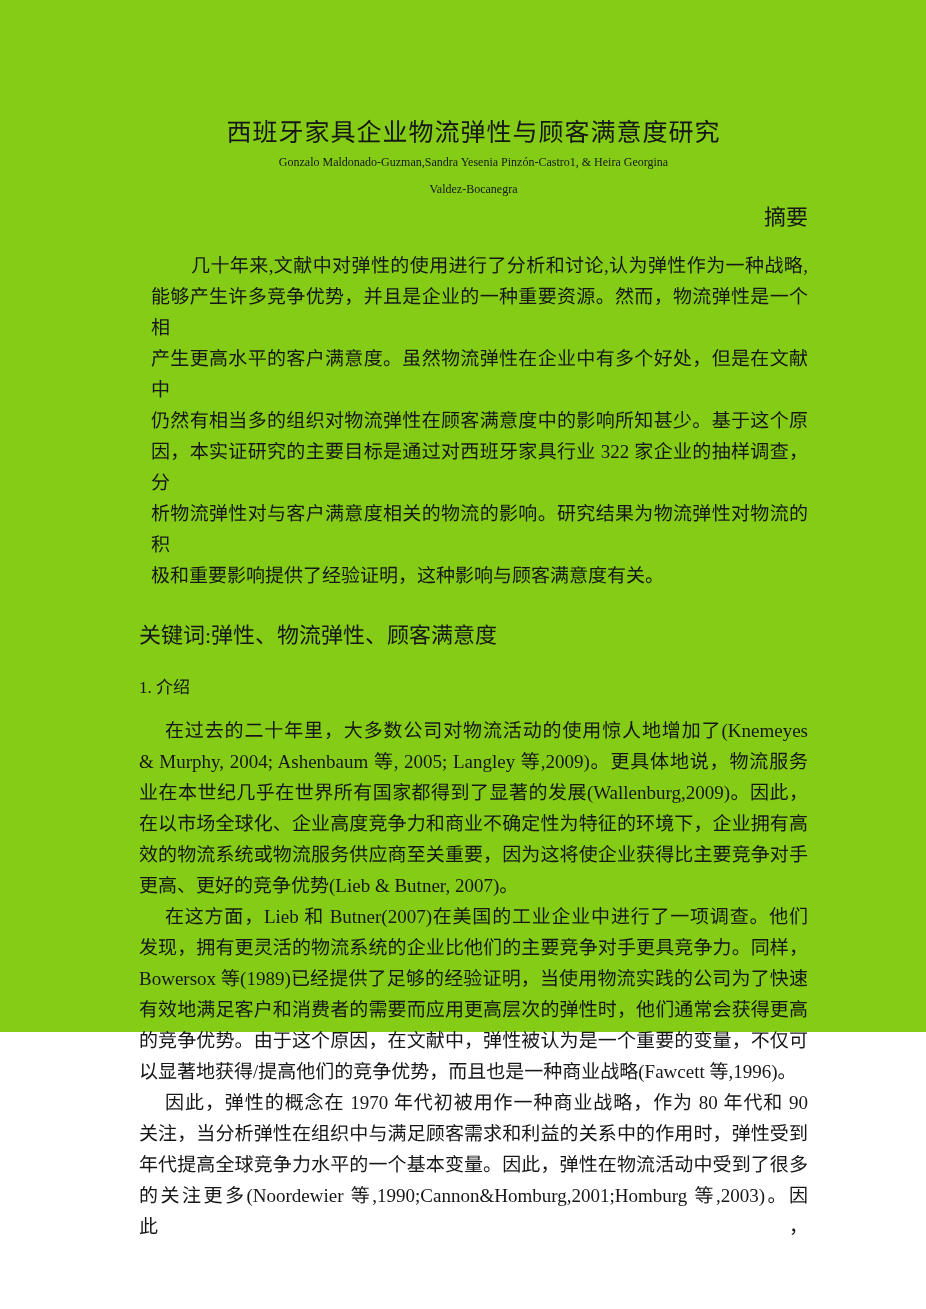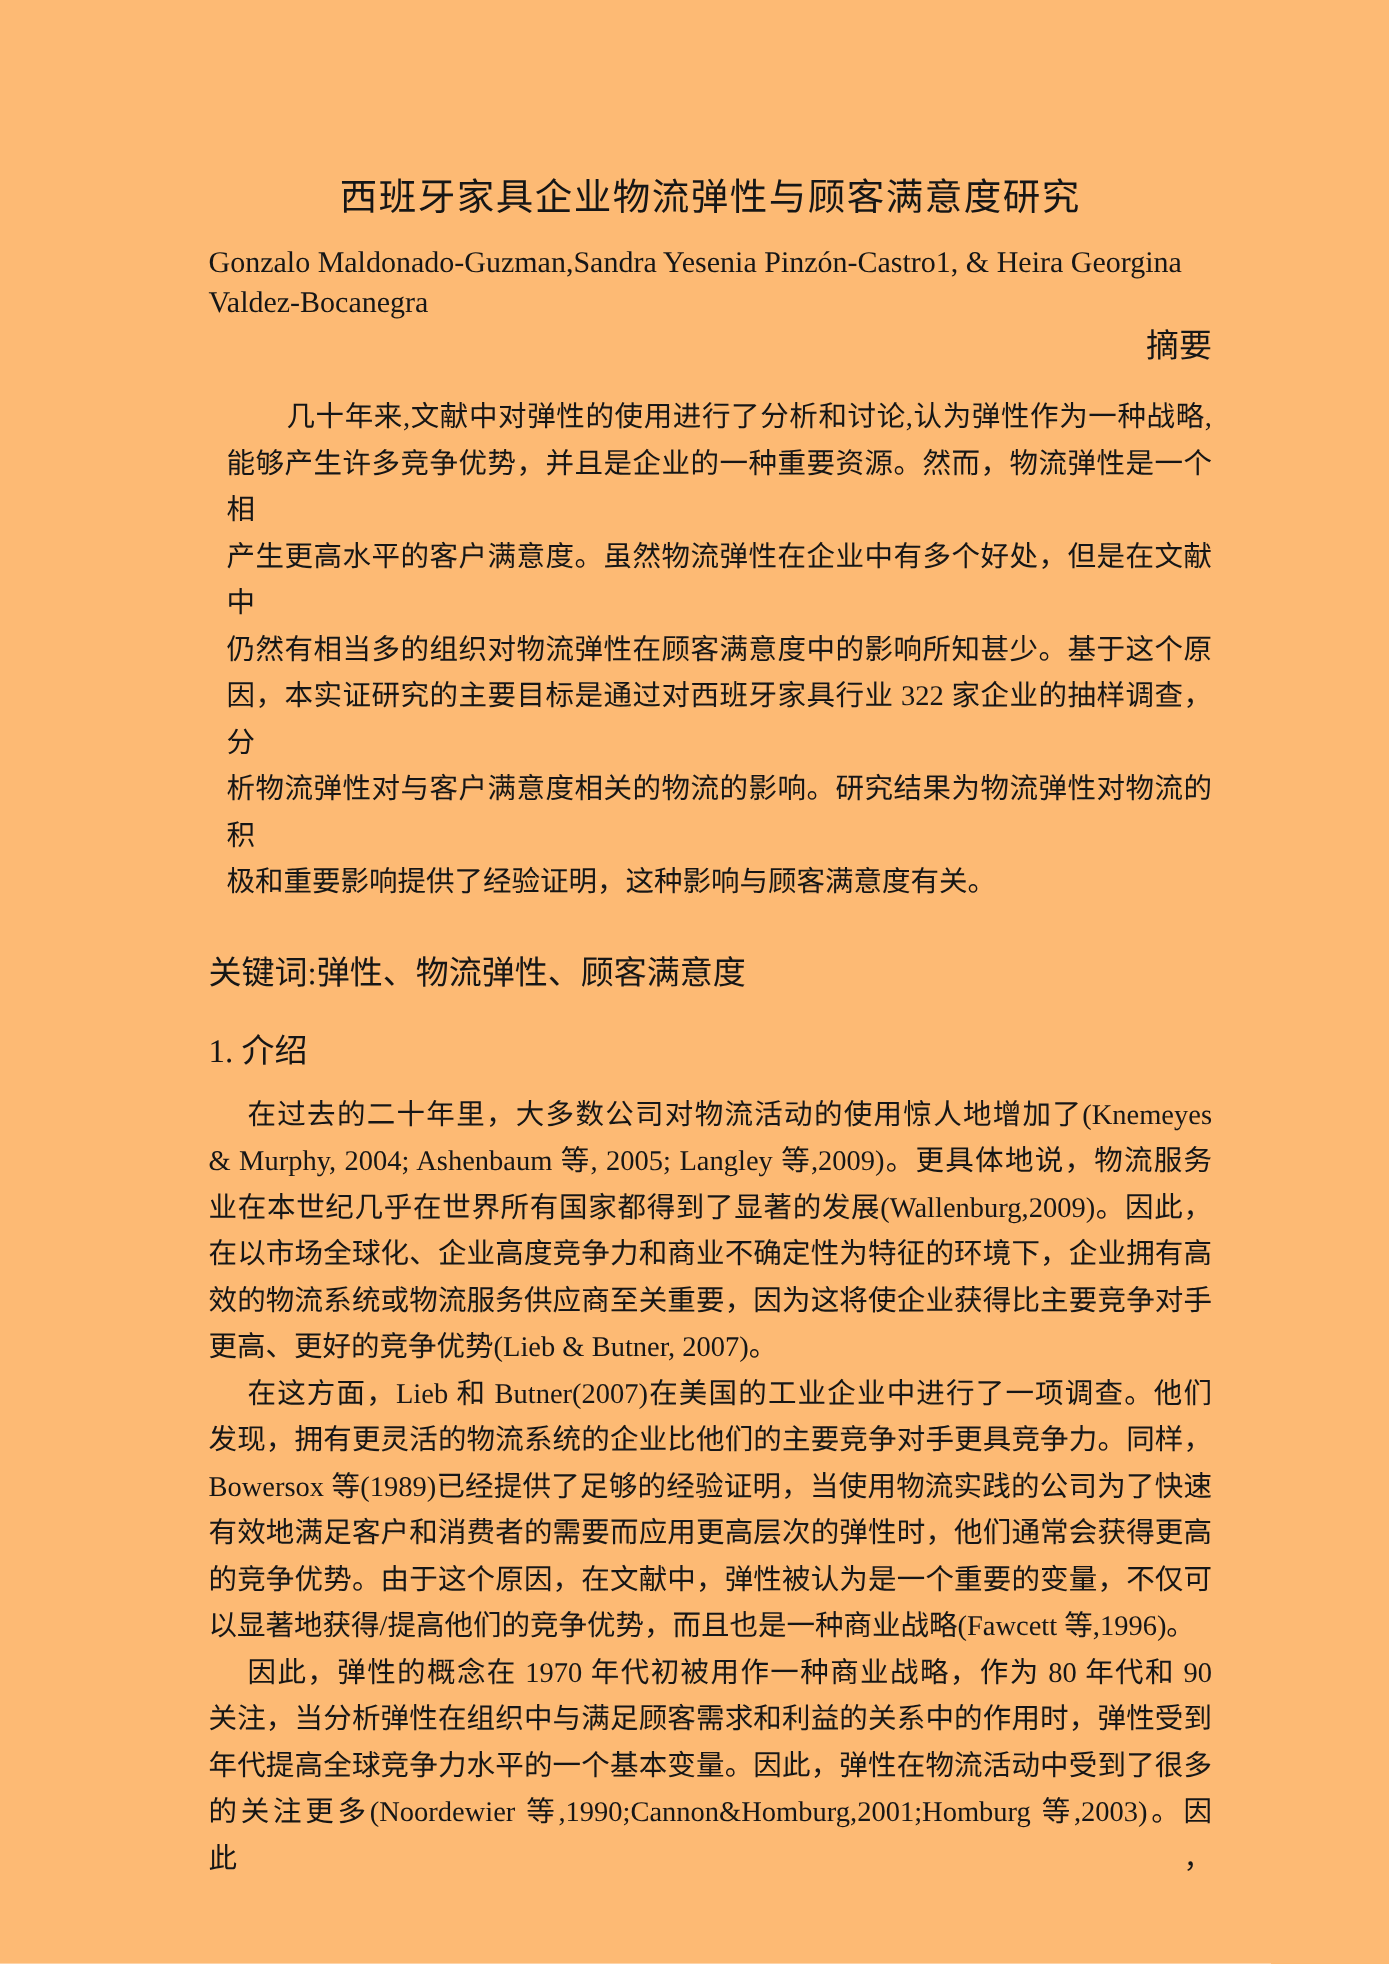--- a/index.html
+++ b/index.html
@@ -10,40 +10,39 @@
     width: 926px;
     height: 1309px;
     background: #ffffff;
     color: #161616;
     font-family: "Liberation Serif", "DejaVu Serif", serif;
     overflow: hidden;
   }
   .page {
     position: relative;
     width: 926px;
-    height: 1309px;
-    background: #fdba74;
+    height: 1032px;
+    background: #84cc16;
   }
   .content {
     margin-left: 139px;
     width: 669px;
   }
   .doc-title {
     padding-top: 117px;
     font-size: 25px;
     line-height: 32px;
     font-weight: normal;
     text-align: center;
     letter-spacing: 1px;
   }
   .authors {
-    margin-top: 13px;
-    font-size: 20px;
+    font-size: 12px;
     line-height: 27px;
-    text-align: left;
+    text-align: center;
   }
   .abstract-heading {
     font-size: 22px;
     line-height: 30px;
     text-align: right;
   }
   .body-lines {
     font-size: 19px;
     line-height: 31px;
   }
@@ -65,21 +64,21 @@
   .intro-para .tline.first {
     text-indent: 26px;
   }
   .keywords-line {
     margin-top: 30px;
     font-size: 22px;
     line-height: 30px;
   }
   .section-heading {
     margin-top: 22px;
-    font-size: 22px;
+    font-size: 17px;
     line-height: 30px;
   }
   .intro-para-first {
     margin-top: 12px;
   }
 </style>
 </head>
 <body>
 
 <div class="page">

